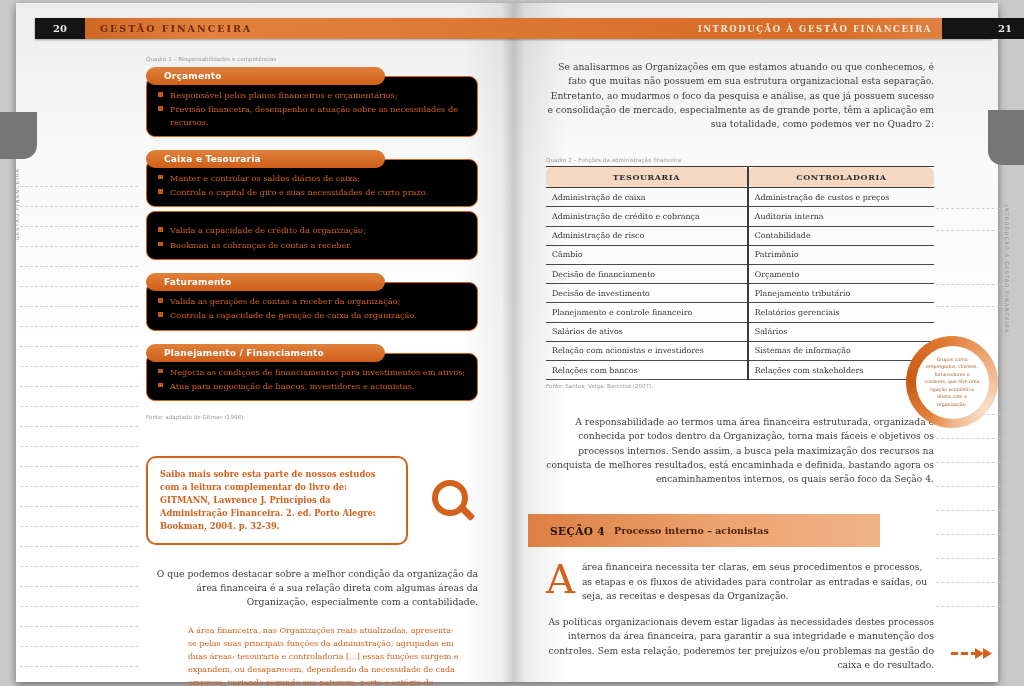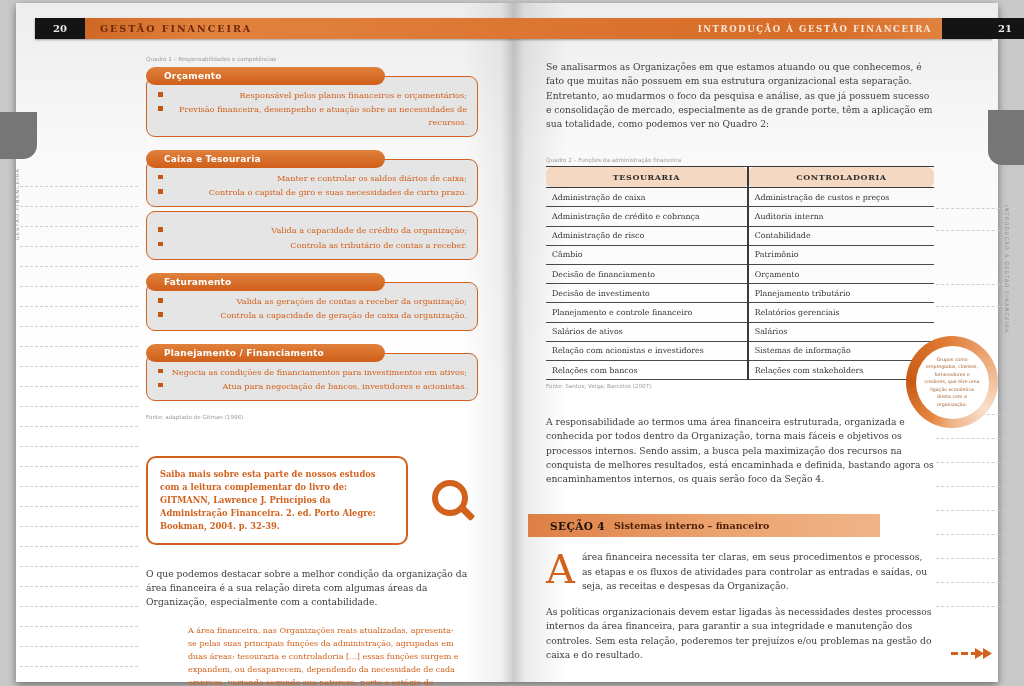--- a/index.html
+++ b/index.html
@@ -37,52 +37,52 @@
   .small-caption { font:5.6px "DejaVu Sans", sans-serif; color:#9b9b9b; }
 
   
   .left-col { position:absolute; left:146px; top:56px; width:332px; }
   .left-col .small-caption { margin-bottom:5px; }
   .infobox { margin-bottom:13px; position:relative; }
   .ib-tab { position:relative; z-index:2; width:72%; box-sizing:border-box;
             background:linear-gradient(180deg,#e0813c,#cf5f1a); color:#ffffff;
             font:bold 9px "DejaVu Sans", sans-serif; padding:4px 10px 4px 18px; border-radius:11px;
             letter-spacing:.2px; }
-  .ib-body { position:relative; z-index:1; border:1.6px solid #d2611c; border-radius:9px; background:#e5e5e5;
-             margin-top:-9px; padding:12px 10px 6px 10px;text-align:right; }
+  .ib-body { position:relative; z-index:1; border:1.6px solid #d2611c; border-radius:9px; background:#000000;
+             margin-top:-9px; padding:12px 10px 6px 10px; }
   .ib-body ul { margin:0; padding:0; list-style:none; }
   .ib-body li { position:relative; padding-left:13px; color:#d2611c; font:8.2px "DejaVu Serif", serif;
                 line-height:1.5; margin-bottom:2px; }
   .ib-body li::before { content:""; position:absolute; left:1px; top:3px; width:4.5px; height:4.5px; background:#c35814; }
   .left-source { margin-top:1px; }
 
   .callout-row { margin-top:36px; display:flex; align-items:center; }
   .callout-box { width:262px; box-sizing:border-box; border:2px solid #d2611c; border-radius:10px;
                  padding:10px 12px; color:#d2611c; font:bold 8.3px "DejaVu Serif", serif; line-height:1.55; }
   .mag-wrap { margin-left:22px; width:44px; height:44px; position:relative; }
   .mag { position:absolute; left:2px; top:2px; width:24px; height:24px; border:6px solid #d2611c; border-radius:50%; }
   .mag::after { content:""; position:absolute; width:15px; height:7px; background:#d2611c; border-radius:2px;
                 transform:rotate(45deg); right:-13px; bottom:-7px; }
 
-  .body-text { margin:22px 0 0 0; font:9.2px "DejaVu Serif", serif; color:#3d3d3d; line-height:1.55; }
+  .body-text { margin:22px 0 0 0; font:9.2px "DejaVu Serif", serif; color:#3d3d3d; line-height:1.55;text-align:right; }
   .quote-text { margin:16px 0 0 42px; width:272px; font:8px "DejaVu Serif", serif; color:#d2611c; line-height:1.6; }
 
   
   .right-col { position:absolute; left:546px; top:60px; width:388px; }
   .right-col .caption2 { margin-top:26px; margin-bottom:3px; }
   table.fin { width:100%; border-collapse:collapse; }
   table.fin th { background:#f4d8c1; border-top:1.6px solid #3a3a3a; border-bottom:1.6px solid #3a3a3a;
                  font:bold 8px "DejaVu Serif", serif; letter-spacing:.6px; color:#2e2e2e; padding:5px 2px; text-align:center;border-radius:7px; }
   table.fin td { border-bottom:1.2px solid #4a4a4a; font:7.9px "DejaVu Serif", serif; color:#333;
                  padding:4.6px 6px; }
   table.fin th:first-child, table.fin td:first-child { border-right:2px solid #3a3a3a; width:52%; }
   .table-source { margin-top:3px; }
   .mt2 { margin-top:26px; }
 
-  .section-bar { margin:28px 0 0 -18px; width:352px; height:23px; display:flex; align-items:center;
+  .section-bar { margin:28px 0 0 -18px; width:352px; height:33px; display:flex; align-items:center;
                  padding-left:22px; box-sizing:border-box; gap:9px;
                  background:linear-gradient(90deg,#dd7f45,#eca470 55%,#f0b488); }
   .section-label { font:bold 10.5px "DejaVu Serif", serif; color:#1d120a; letter-spacing:.4px; }
   .section-title { font:bold 9.5px "DejaVu Serif", serif; color:#4d1e06; }
 
   .dropcap-para { margin-top:13px; font:9.2px "DejaVu Serif", serif; color:#3d3d3d; line-height:1.55; }
   .dropcap { float:left; font-family:"DejaVu Serif", serif; font-size:40px; line-height:.8;
              color:#d2611c; margin:3px 7px 0 0; }
   .sec4-par { margin-top:12px; }
 
@@ -176,21 +176,21 @@
               <li>Manter e controlar os saldos diários de caixa;</li>
               <li>Controla o capital de giro e suas necessidades de curto prazo.</li>
             </ul>
     </div>
   </div>
 
   <div class="infobox">
     <div class="ib-body">
       <ul>
               <li>Valida a capacidade de crédito da organização;</li>
-              <li>Controla as tributário de contas a receber.</li>
+              <li>Bookman as cobranças de contas a receber.</li>
             </ul>
     </div>
   </div>
 
   <div class="infobox">
     <div class="ib-tab">Faturamento</div>
     <div class="ib-body">
       <ul>
               <li>Valida as gerações de contas a receber da organização;</li>
               <li>Controla a capacidade de geração de caixa da organização.</li>
@@ -288,21 +288,21 @@
     <td>Relações com stakeholders</td>
   </tr>
 </tbody>
     </table>
     <div class="small-caption table-source">Fonte: Santos; Veiga; Barcelos (2007).</div>
 
     <p class="body-text mt2">A responsabilidade ao termos uma área financeira estruturada, organizada e conhecida por todos dentro da Organização, torna mais fáceis e objetivos os processos internos. Sendo assim, a busca pela maximização dos recursos na conquista de melhores resultados, está encaminhada e definida, bastando agora os encaminhamentos internos, os quais serão foco da Seção 4.</p>
 
     <div class="section-bar">
       <span class="section-label">SEÇÃO 4</span>
-      <span class="section-title">Sistemas interno – financeiro</span>
+      <span class="section-title">Processo interno – acionistas</span>
     </div>
 
     <div class="dropcap-para">
       <span class="dropcap">A</span>
       <span>área financeira necessita ter claras, em seus procedimentos e processos, as etapas e os fluxos de atividades para controlar as entradas e saídas, ou seja, as receitas e despesas da Organização.</span>
     </div>
 
     <p class="body-text sec4-par">As políticas organizacionais devem estar ligadas às necessidades destes processos internos da área financeira, para garantir a sua integridade e manutenção dos controles. Sem esta relação, poderemos ter prejuízos e/ou problemas na gestão do caixa e do resultado.</p>
   </div>
 

